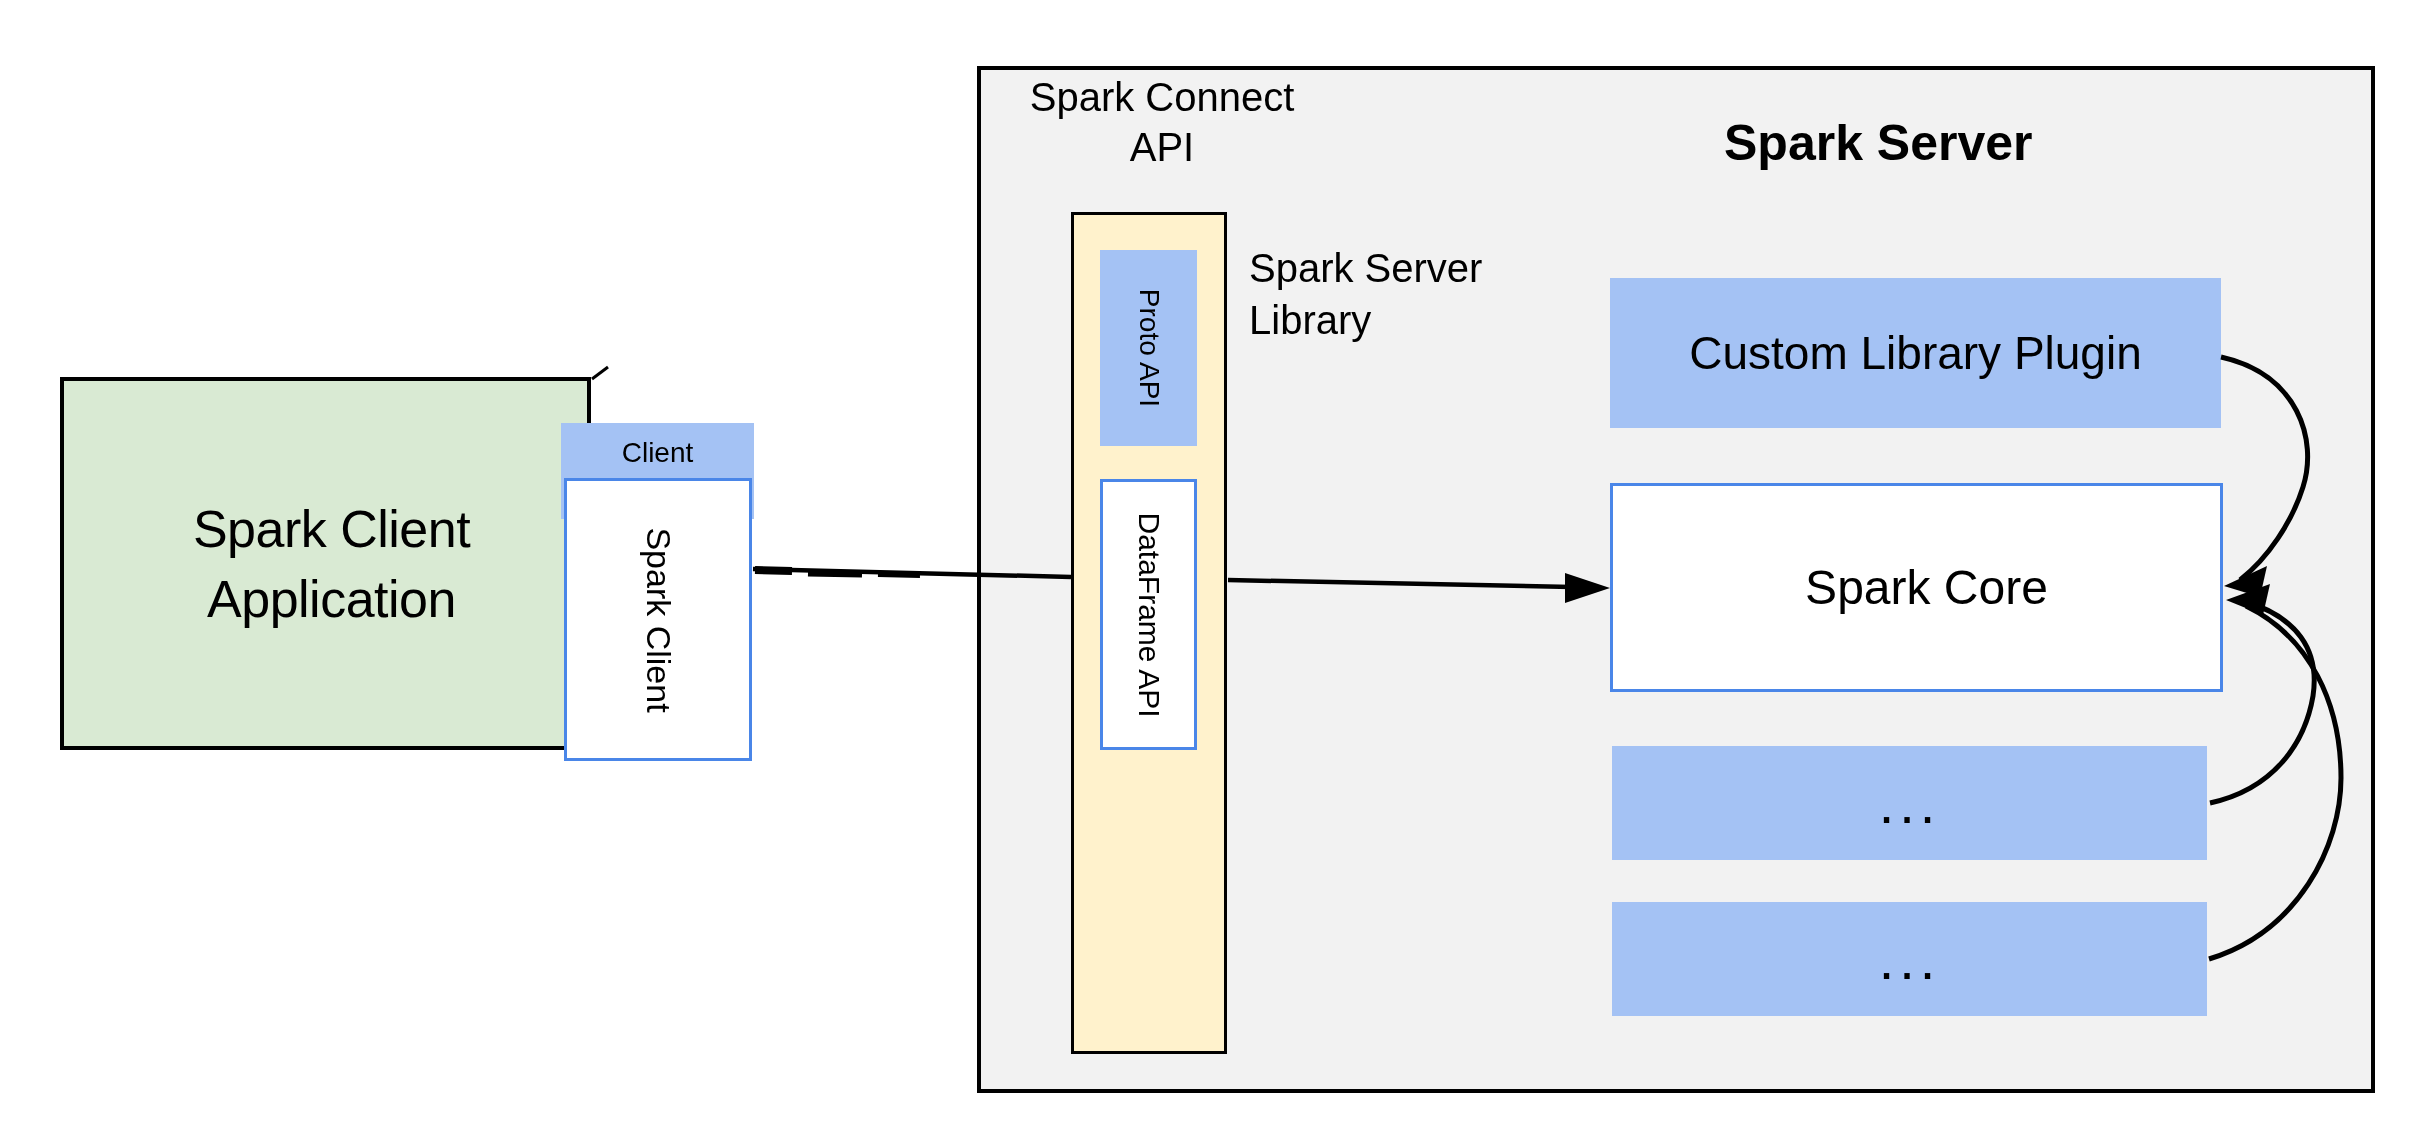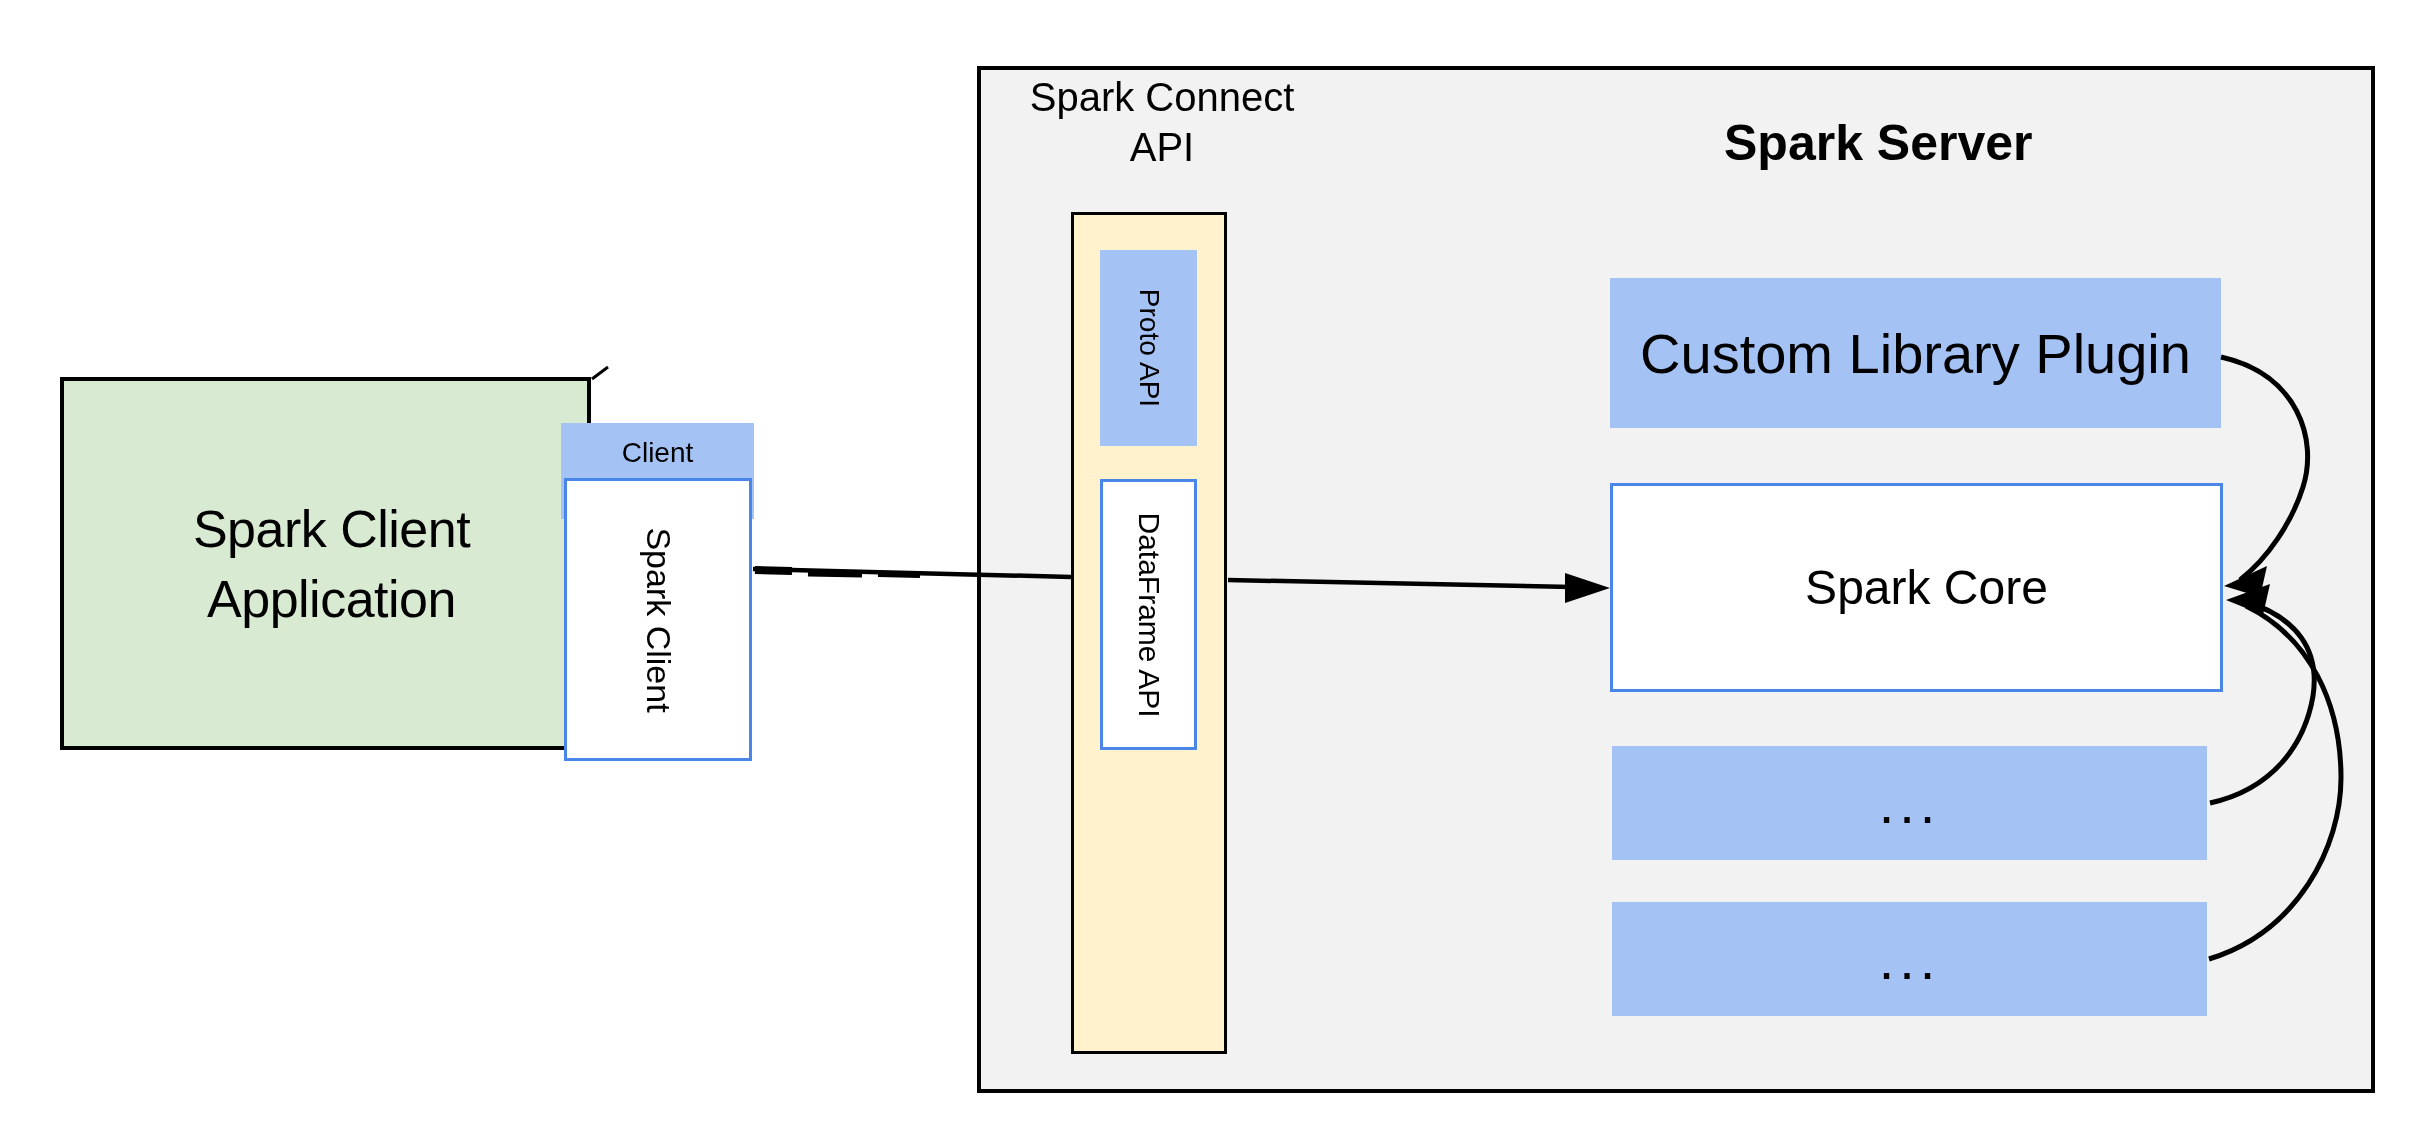--- a/index.html
+++ b/index.html
@@ -13,21 +13,21 @@
   .white-blue{background:#ffffff;border:3px solid #4a86e8;}
   .vlabel{position:absolute;left:50%;top:50%;transform:translate(-50%,-50%) rotate(90deg);white-space:nowrap;}
   .freelabel{position:absolute;}
   .nowrap{white-space:nowrap;}
   .app-label{font-size:52px;line-height:70px;letter-spacing:-0.5px;margin-left:12px;}
   .pkg-label{font-size:28px;line-height:36px;max-width:175px;}
   .client-vlabel{font-size:34px;}
   .connect-label{font-size:40px;line-height:50px;text-align:center;}
   .library-label{font-size:40px;line-height:52px;text-align:left;}
   .server-title{font-size:50px;line-height:54px;font-weight:bold;white-space:nowrap;margin-top:16px;}
-  .plugin-label{font-size:56px;}
+  .plugin-label{font-size:46px;}
   .core-label{font-size:48px;}
   .proto-vlabel{font-size:28px;}
   .df-vlabel{font-size:30px;}
   .dots-label{font-size:56px;letter-spacing:5px;}
   svg.overlay{position:absolute;left:0;top:0;pointer-events:none;}
 </style>
 </head>
 <body>
 
 <div class="canvas">
@@ -41,20 +41,21 @@
   <div class="box fill-cream" style="left:1071px;top:212px;width:156px;height:842px;"></div>
 
   <div class="box fill-blue" style="left:1100px;top:250px;width:97px;height:196px;">
     <span class="vlabel proto-vlabel">Proto API</span>
   </div>
 
   <div class="box white-blue" style="left:1100px;top:479px;width:97px;height:271px;">
     <span class="vlabel df-vlabel">DataFrame API</span>
   </div>
 
+  <div class="freelabel library-label" style="left:1249px;top:242px;width:280px;">Spark Server Library</div>
 
   <div class="box fill-blue" style="left:1610px;top:278px;width:611px;height:150px;">
     <span class="plugin-label nowrap">Custom Library Plugin</span>
   </div>
 
   <div class="box white-blue" style="left:1610px;top:483px;width:613px;height:209px;padding-left:20px;">
     <span class="core-label nowrap">Spark Core</span>
   </div>
 
   <div class="box fill-blue" style="left:1612px;top:746px;width:595px;height:114px;">

